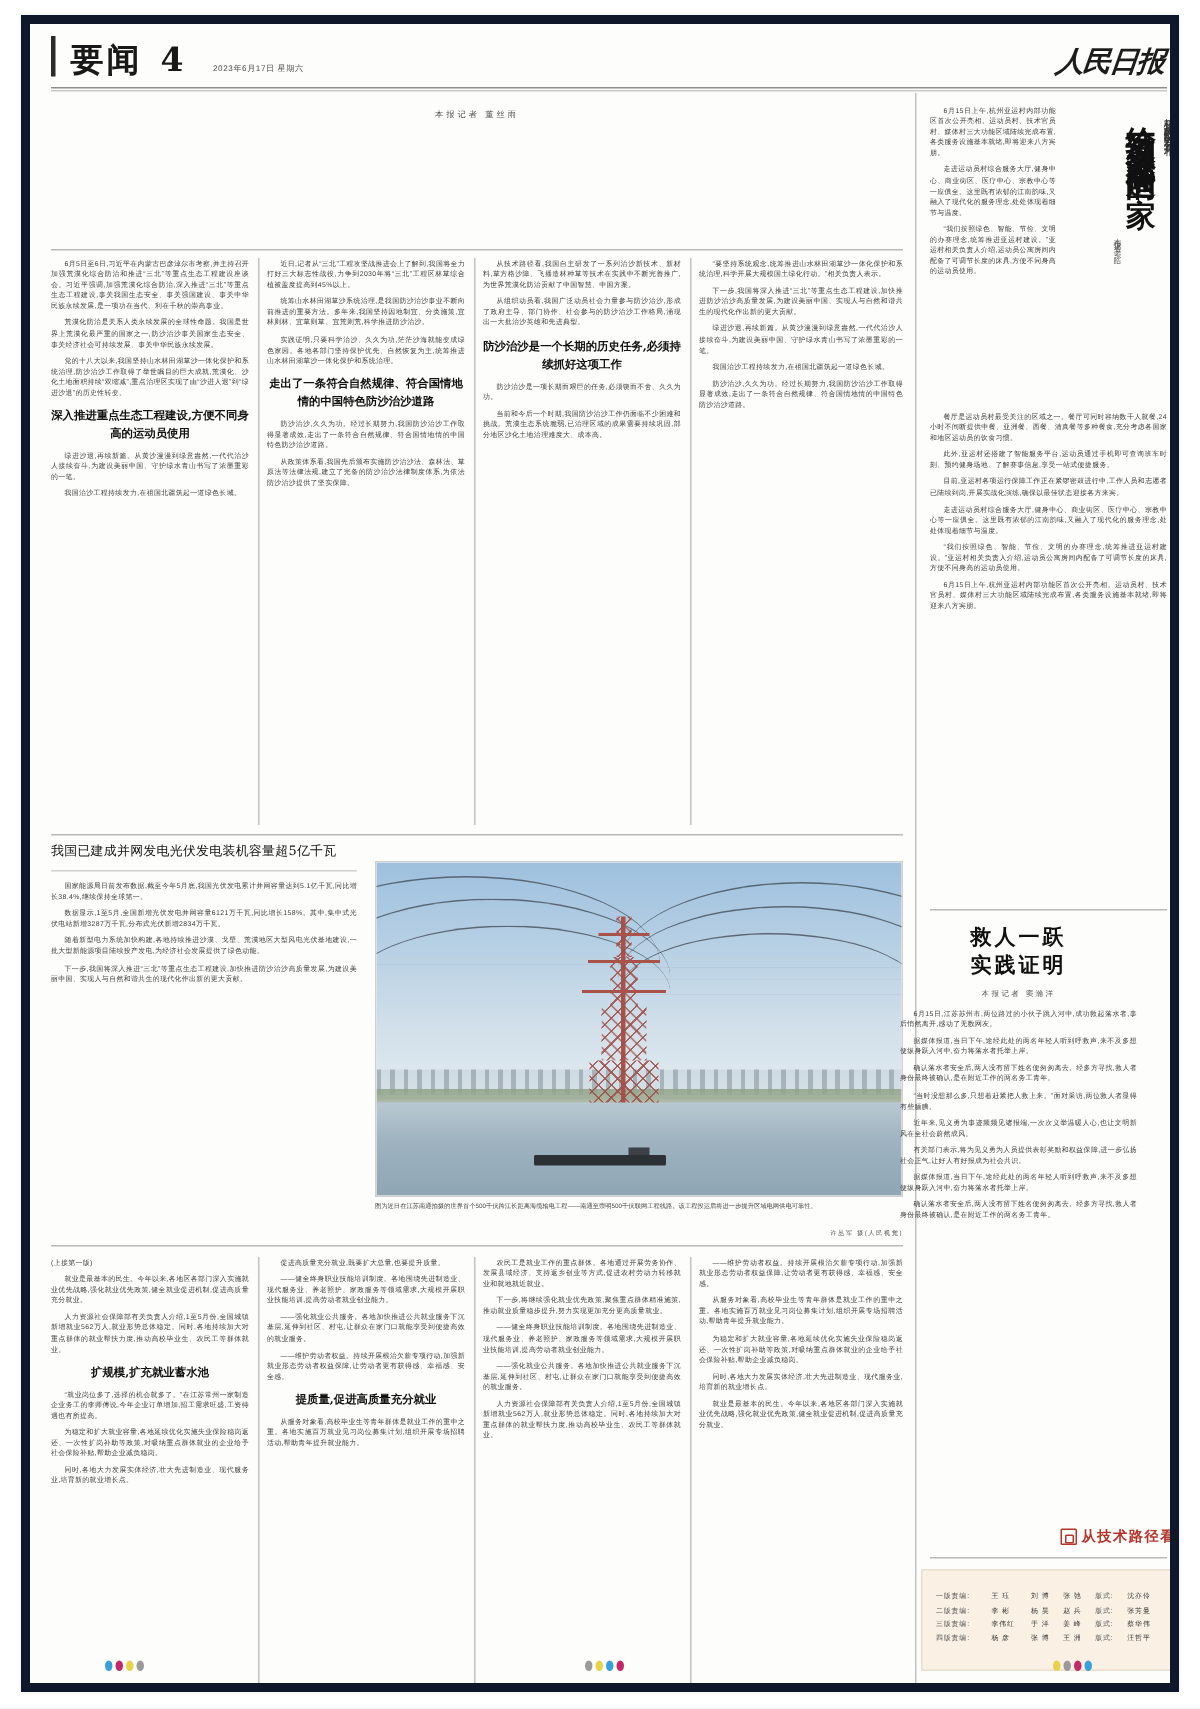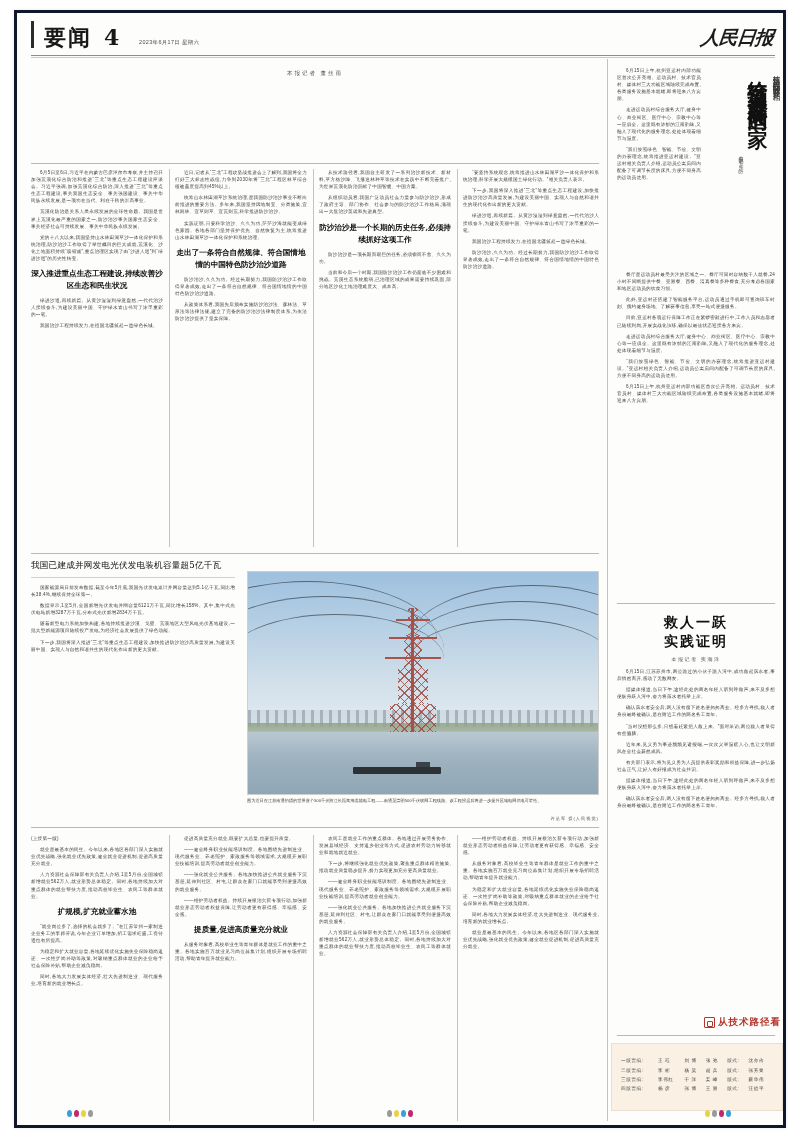--- a/index.html
+++ b/index.html
@@ -20,21 +20,21 @@
     background: #ffffff;
     box-sizing: border-box;
   }
   .sheet {
     position: absolute;
     left: 14px;
     top: 10px;
     width: 772px;
     height: 1118px;
     background: #fdfdfb;
-    border: 3px solid #0f172a;
+    border: 6px solid #0f172a;
     box-shadow: 0 0 3px rgba(0,0,0,0.10);
     box-sizing: border-box;
     overflow: hidden;
   }
 
   
   .masthead {
     position: absolute;
     left: 0; top: 0;
     width: 772px; height: 44px;
@@ -435,21 +435,21 @@
     <div class="lead">
       <div class="lead-byline">本报记者 董丝雨</div>
     </div>
 
     <div class="hrule" style="left:14px; top:104px; width:568px;"></div>
 
     <div class="col" style="left:14px; top:110px; width:132px;">
       <p class="para ind">6月5日至6日,习近平在内蒙古巴彦淖尔市考察,并主持召开加强荒漠化综合防治和推进“三北”等重点生态工程建设座谈会。习近平强调,加强荒漠化综合防治,深入推进“三北”等重点生态工程建设,事关我国生态安全、事关强国建设、事关中华民族永续发展,是一项功在当代、利在千秋的崇高事业。</p>
       <p class="para ind">荒漠化防治是关系人类永续发展的全球性命题。我国是世界上荒漠化最严重的国家之一,防沙治沙事关国家生态安全、事关经济社会可持续发展、事关中华民族永续发展。</p>
       <p class="para ind">党的十八大以来,我国坚持山水林田湖草沙一体化保护和系统治理,防沙治沙工作取得了举世瞩目的巨大成就,荒漠化、沙化土地面积持续“双缩减”,重点治理区实现了由“沙进人退”到“绿进沙退”的历史性转变。</p>
-      <div class="subhead-left">深入推进重点生态工程建设,持续改善沙区生态和民生状况</div>
+      <div class="subhead-left">深入推进重点生态工程建设,方便不同身高的运动员使用</div>
       <p class="para ind">绿进沙退,再续新篇。从黄沙漫漫到绿意盎然,一代代治沙人接续奋斗,为建设美丽中国、守护绿水青山书写了浓墨重彩的一笔。</p>
       <p class="para ind">我国治沙工程持续发力,在祖国北疆筑起一道绿色长城。</p>
     </div>
     <div class="vrule" style="left:152px; top:110px; height:378px;"></div>
 
     <div class="col" style="left:158px; top:110px; width:132px;">
       <p class="para ind">近日,记者从“三北”工程攻坚战推进会上了解到,我国将全力打好三大标志性战役,力争到2030年将“三北”工程区林草综合植被盖度提高到45%以上。</p>
       <p class="para ind">统筹山水林田湖草沙系统治理,是我国防沙治沙事业不断向前推进的重要方法。多年来,我国坚持因地制宜、分类施策,宜林则林、宜草则草、宜荒则荒,科学推进防沙治沙。</p>
       <p class="para ind">实践证明,只要科学治沙、久久为功,茫茫沙海就能变成绿色家园。各地各部门坚持保护优先、自然恢复为主,统筹推进山水林田湖草沙一体化保护和系统治理。</p>
       <div class="subhead-left">走出了一条符合自然规律、符合国情地情的中国特色防沙治沙道路</div>
@@ -574,21 +574,21 @@
       <p class="para ind">餐厅是运动员村最受关注的区域之一。餐厅可同时容纳数千人就餐,24小时不间断提供中餐、亚洲餐、西餐、清真餐等多种餐食,充分考虑各国家和地区运动员的饮食习惯。</p>
       <p class="para ind">此外,亚运村还搭建了智能服务平台,运动员通过手机即可查询班车时刻、预约健身场地、了解赛事信息,享受一站式便捷服务。</p>
       <p class="para ind">目前,亚运村各项运行保障工作正在紧锣密鼓进行中,工作人员和志愿者已陆续到岗,开展实战化演练,确保以最佳状态迎接各方来宾。</p>
       <p class="para ind">走进运动员村综合服务大厅,健身中心、商业街区、医疗中心、宗教中心等一应俱全。这里既有浓郁的江南韵味,又融入了现代化的服务理念,处处体现着细节与温度。</p>
       <p class="para ind">“我们按照绿色、智能、节俭、文明的办赛理念,统筹推进亚运村建设。”亚运村相关负责人介绍,运动员公寓房间内配备了可调节长度的床具,方便不同身高的运动员使用。</p>
       <p class="para ind">6月15日上午,杭州亚运村内部功能区首次公开亮相。运动员村、技术官员村、媒体村三大功能区域陆续完成布置,各类服务设施基本就绪,即将迎来八方宾朋。</p>
     </div>
 
     <div class="hrule" style="left:600px; top:544px; width:158px;"></div>
 
-    <div style="position:absolute; left:600px; top:554px; width:158px;">
+    <div style="position:absolute; left:580px; top:554px; width:158px;">
       <div class="rt-head">救人一跃</div>
       <div class="rt-head">实践证明</div>
       <div class="rt-byline">本报记者 窦瀚洋</div>
       <p class="para ind">6月15日,江苏苏州市,两位路过的小伙子跳入河中,成功救起落水者,事后悄然离开,感动了无数网友。</p>
       <p class="para ind">据媒体报道,当日下午,途经此处的两名年轻人听到呼救声,来不及多想便纵身跃入河中,奋力将落水者托举上岸。</p>
       <p class="para ind">确认落水者安全后,两人没有留下姓名便匆匆离去。经多方寻找,救人者身份最终被确认,是在附近工作的两名务工青年。</p>
       <p class="para ind">“当时没想那么多,只想着赶紧把人救上来。”面对采访,两位救人者显得有些腼腆。</p>
       <p class="para ind">近年来,见义勇为事迹频频见诸报端,一次次义举温暖人心,也让文明新风在全社会蔚然成风。</p>
       <p class="para ind">有关部门表示,将为见义勇为人员提供表彰奖励和权益保障,进一步弘扬社会正气,让好人有好报成为社会共识。</p>
       <p class="para ind">据媒体报道,当日下午,途经此处的两名年轻人听到呼救声,来不及多想便纵身跃入河中,奋力将落水者托举上岸。</p>

